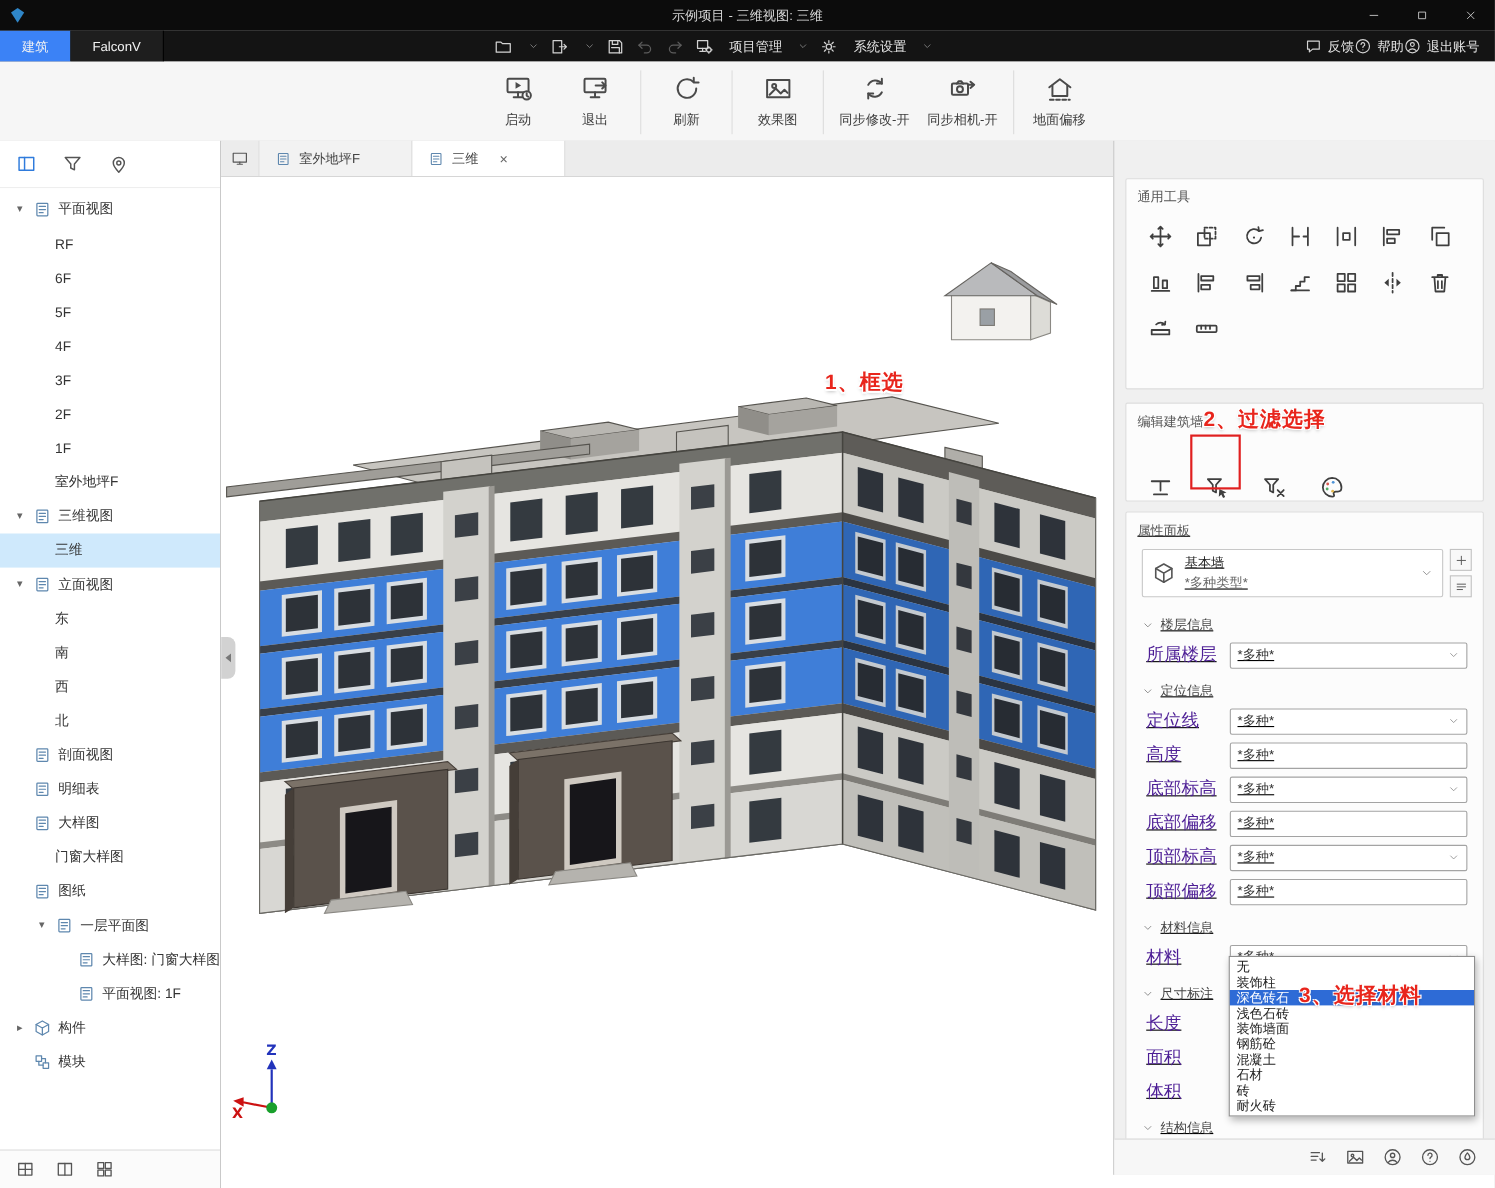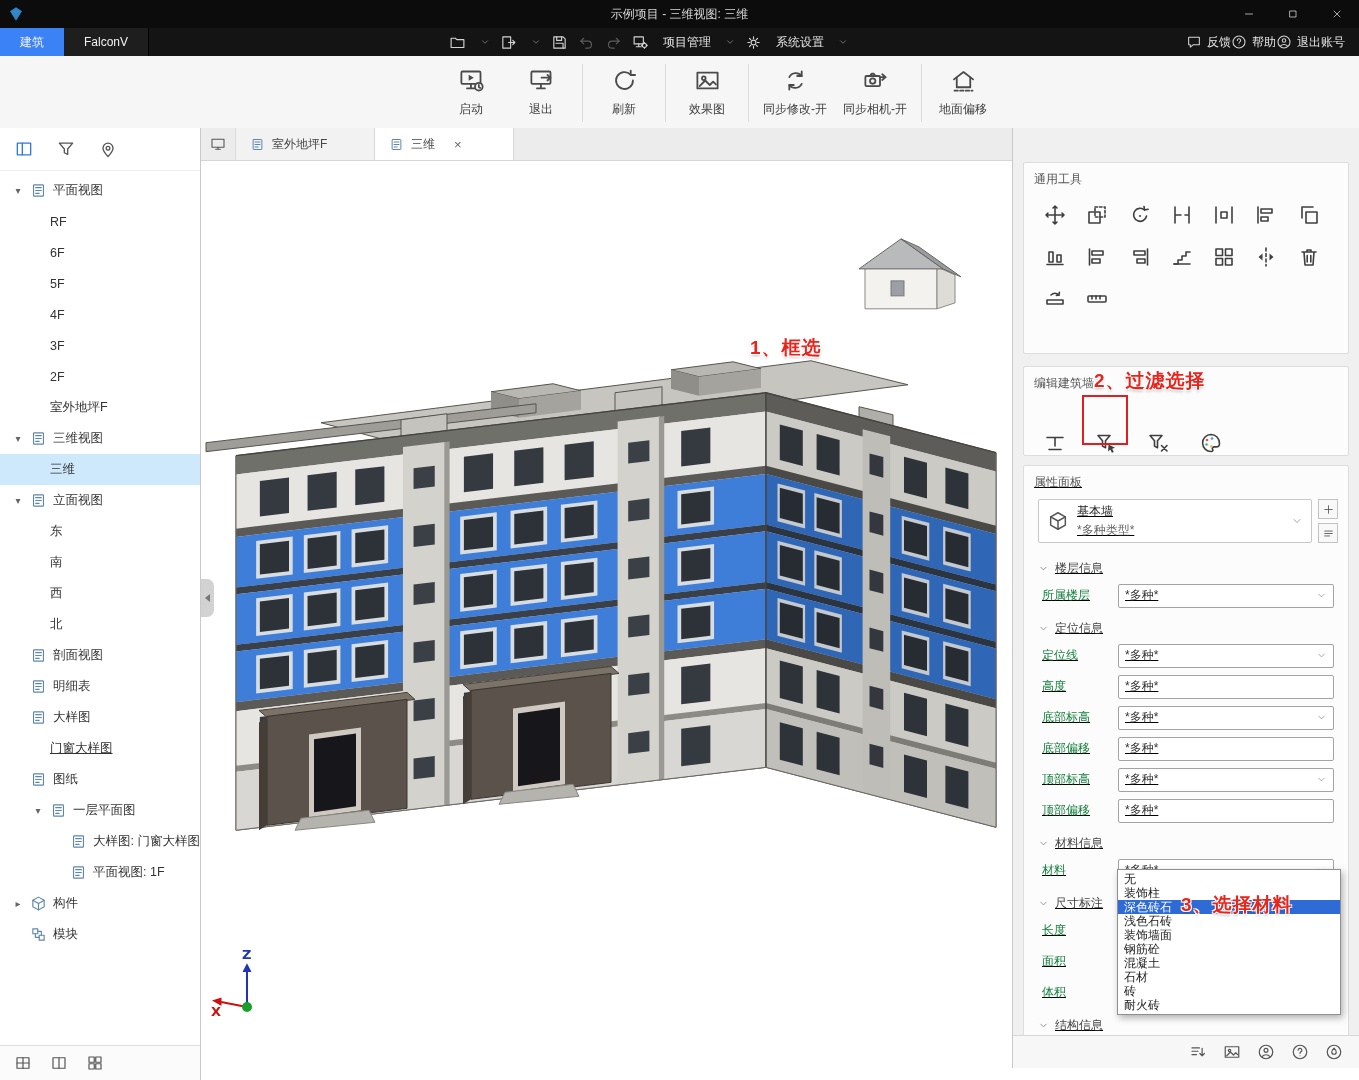--- a/index.html
+++ b/index.html
@@ -88,21 +88,21 @@
   .type-texts{flex:1;display:flex;flex-direction:column;justify-content:center;gap:2px;}
   .type-name{font-size:12px;color:#222;}
   .type-desc{font-size:12px;color:#666;}
   .type-chev{width:12px;height:12px;color:#888;}
   .type-btns{display:flex;flex-direction:column;gap:4px;}
   .sq-btn{width:20px;height:20px;border:1px solid #c2c2c2;background:#f8f8f8;display:flex;align-items:center;justify-content:center;color:#555;box-sizing:border-box;}
   .sq-btn .ic{width:13px;height:13px;}
   .sec-h{display:flex;align-items:center;gap:6px;padding:9px 0 3px 14px;font-size:12px;color:#444;}
   .sec-h .ic{width:11px;height:11px;color:#777;}
   .prow{display:flex;align-items:center;height:31px;padding:0 14px 0 18px;}
-  .prow-label{width:76px;font-size:12px;color:#15803d;flex:0 0 auto;}
+  .prow-label{width:76px;font-size:16px;color:#4c1d95;flex:0 0 auto;}
   .pctl{flex:1;height:24px;border:1px solid #a3a3a3;background:#fff;border-radius:2px;display:flex;align-items:center;justify-content:space-between;padding:0 6px;font-size:12px;color:#333;box-sizing:border-box;}
   .pctl .ic{width:11px;height:11px;color:#888;}
   #mat-dd{position:absolute;left:104px;top:741px;width:224px;background:#fff;border:1px solid #8f8f8f;box-shadow:2px 3px 7px rgba(0,0,0,.3);z-index:5;padding:2px 0;box-sizing:border-box;}
   .dd-item{height:14px;line-height:14px;font-size:12px;padding-left:6px;color:#222;white-space:nowrap;overflow:hidden;}
   .dd-item.selected{background:#2e6bd6;color:#fff;}
   #anno3{left:168px;top:764px;z-index:6;}
   #rp-bottom{position:absolute;left:0;right:0;bottom:0;height:32px;background:#f7f7f7;border-top:1px solid #d7d7d7;display:flex;align-items:center;justify-content:flex-end;gap:16px;padding-right:16px;}
   #rp-bottom .ic{width:18px;height:18px;color:#555;}
 </style>
 </head>
@@ -392,20 +392,24 @@
         <div class="tree-row" style="padding-left: 32px;">
           <span class="tree-arrow"></span>
           <span>3F</span>
         </div>
         <div class="tree-row" style="padding-left: 32px;">
           <span class="tree-arrow"></span>
           <span>2F</span>
         </div>
         <div class="tree-row" style="padding-left: 32px;">
           <span class="tree-arrow"></span>
+          <span>1F</span>
+        </div>
+        <div class="tree-row" style="padding-left: 32px;">
+          <span class="tree-arrow"></span>
           <span>室外地坪F</span>
         </div>
         <div class="tree-row" style="padding-left: 12px;">
           <span class="tree-arrow">▾</span>
           <span class="ic tree-ic">
             <svg viewBox="0 0 24 24" fill="none" stroke="currentColor" stroke-width="1.6" stroke-linecap="round" stroke-linejoin="round">
               <rect x="5" y="4" width="14" height="16" rx="1"></rect>
               <path d="M8 8h8M8 12h8M8 16h5"></path>
             </svg>
           </span>
@@ -464,21 +468,21 @@
         <div class="tree-row" style="padding-left: 12px;">
           <span class="tree-arrow"></span>
           <span class="ic tree-ic">
             <svg viewBox="0 0 24 24" fill="none" stroke="currentColor" stroke-width="1.6" stroke-linecap="round" stroke-linejoin="round">
               <rect x="5" y="4" width="14" height="16" rx="1"></rect>
               <path d="M8 8h8M8 12h8M8 16h5"></path>
             </svg>
           </span>
           <span>大样图</span>
         </div>
-        <div class="tree-row" style="padding-left: 32px; text-decoration: underline;">
+        <div class="tree-row" style="padding-left: 32px;">
           <span class="tree-arrow"></span>
           <span>门窗大样图</span>
         </div>
         <div class="tree-row" style="padding-left: 12px;">
           <span class="tree-arrow"></span>
           <span class="ic tree-ic">
             <svg viewBox="0 0 24 24" fill="none" stroke="currentColor" stroke-width="1.6" stroke-linecap="round" stroke-linejoin="round">
               <rect x="5" y="4" width="14" height="16" rx="1"></rect>
               <path d="M8 8h8M8 12h8M8 16h5"></path>
             </svg>

